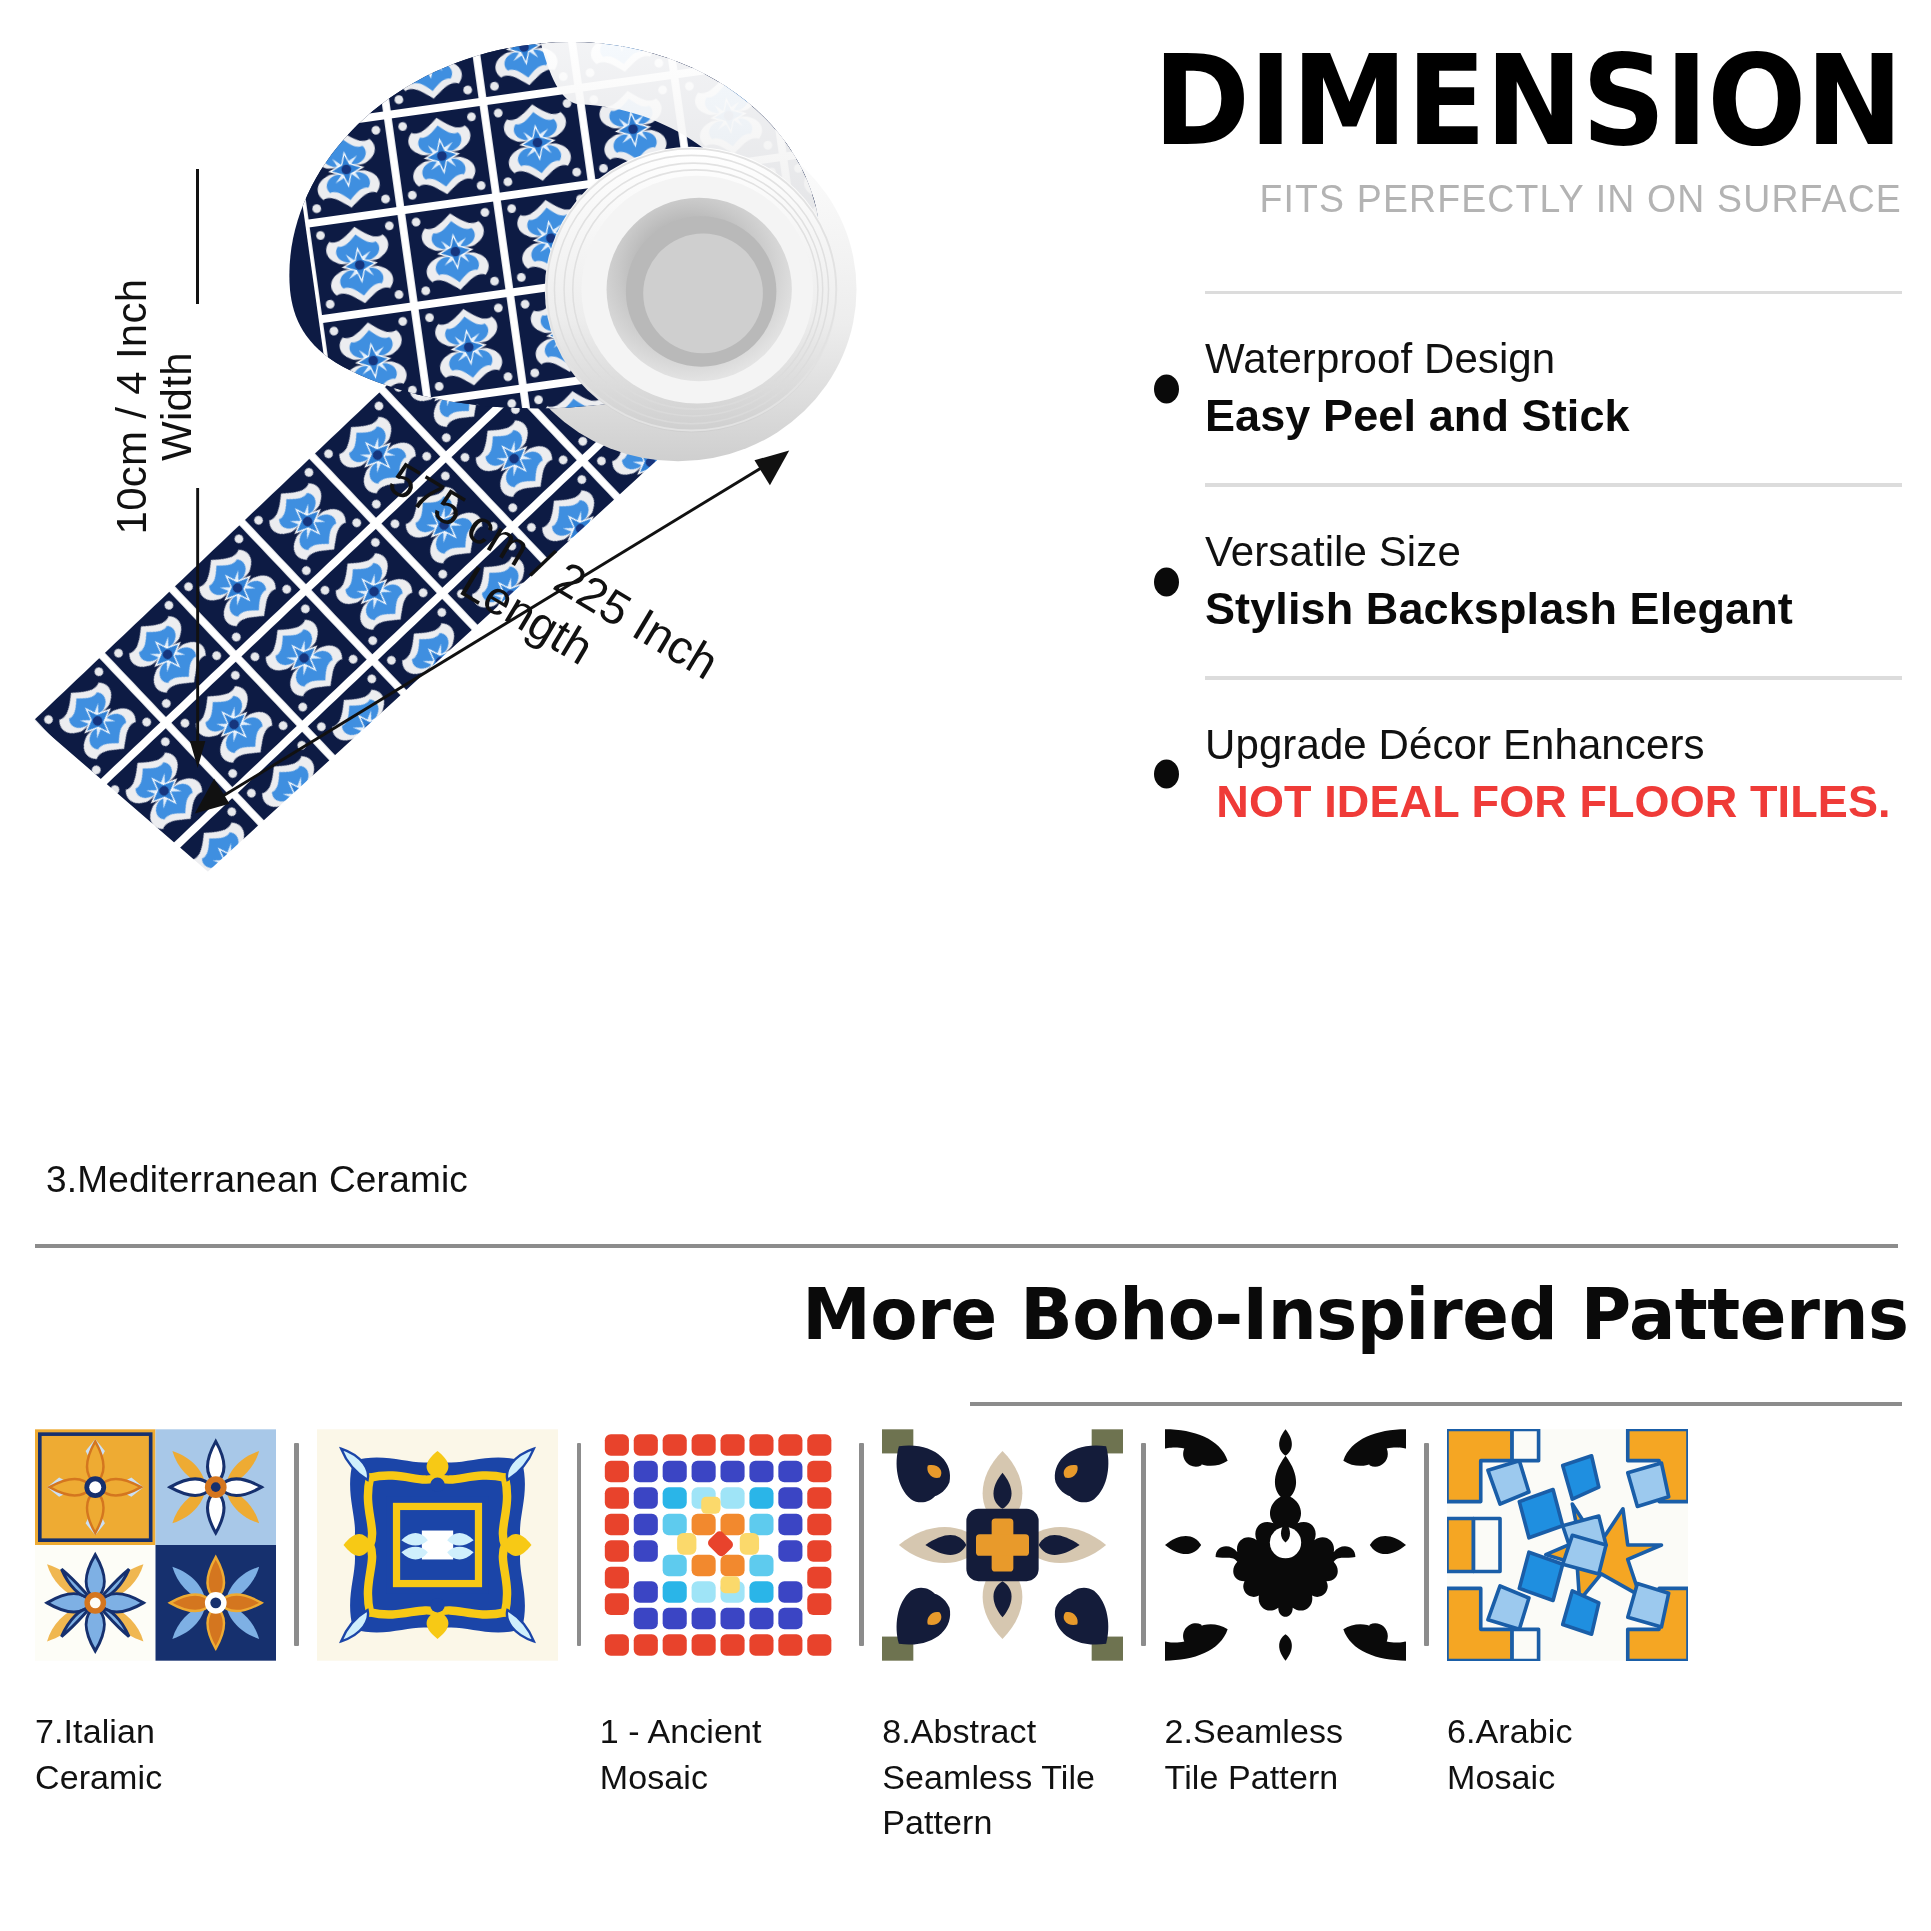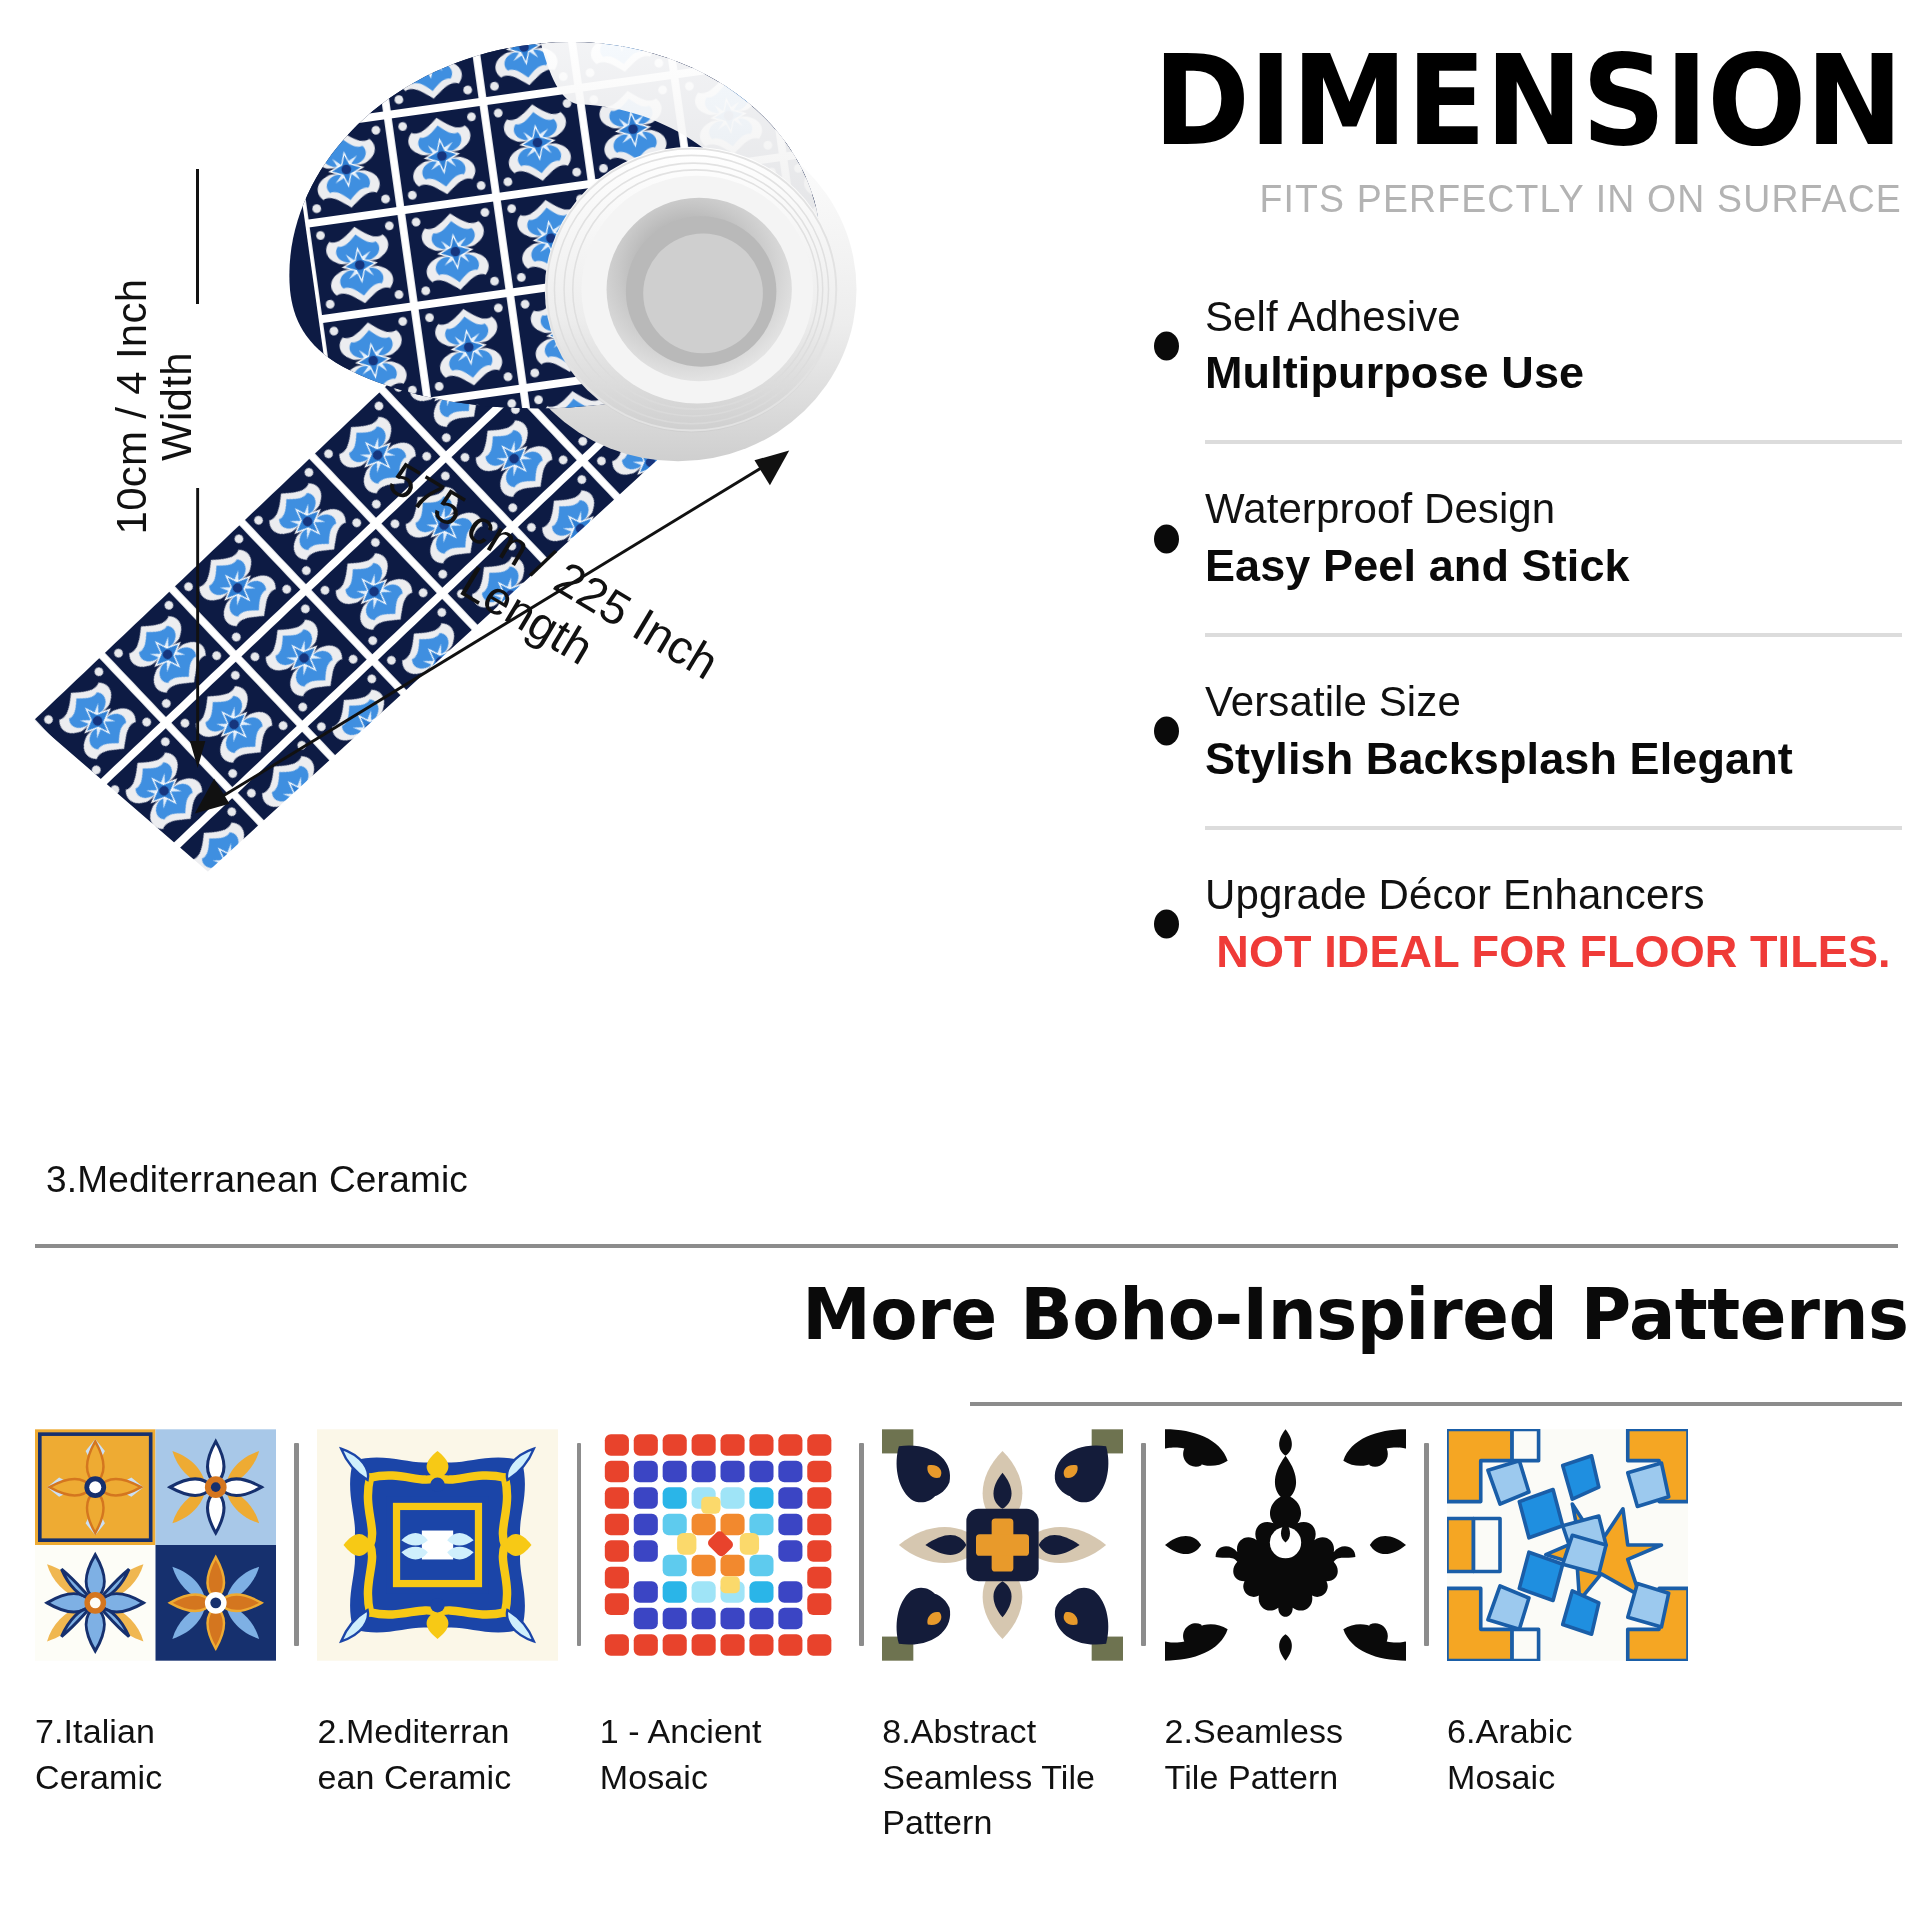--- a/index.html
+++ b/index.html
@@ -237,25 +237,20 @@
       <span>575 cm / 225 Inch</span>
       <span class="l2">Length</span>
     </div>
 
     <div id="right-col">
       <div id="dim-title">DIMENSION</div>
       <div id="dim-sub">FITS PERFECTLY IN ON SURFACE</div>
 
       <div id="features">
 
-        <div class="feat">
-          <span class="feat-dot"></span>
-          <div class="feat-t">Self Adhesive</div>
-          <div class="feat-s">Multipurpose Use</div>
-        </div>
         <div class="feat-div"></div>
 
         <div class="feat">
           <span class="feat-dot"></span>
           <div class="feat-t">Waterproof Design</div>
           <div class="feat-s">Easy Peel and Stick</div>
         </div>
         <div class="feat-div"></div>
 
         <div class="feat">
@@ -419,24 +414,20 @@
             <g fill="#cfeffc" stroke="#1b45a8" stroke-width="2">
               <path d="M-80 -80 C-62 -74 -56 -62 -58 -54 C-68 -60 -76 -70 -80 -80 Z"></path>
               <path d="M80 -80 C62 -74 56 -62 58 -54 C68 -60 76 -70 80 -80 Z"></path>
               <path d="M-80 80 C-62 74 -56 62 -58 54 C-68 60 -76 70 -80 80 Z"></path>
               <path d="M80 80 C62 74 56 62 58 54 C68 60 76 70 80 80 Z"></path>
             </g>
             <circle cx="0" cy="-50" r="6" fill="#1b45a8"></circle>
             <circle cx="0" cy="50" r="6" fill="#1b45a8"></circle>
           </g>
         </svg>
-      </div>
-      <div class="thumb-label">
-        <span>2.Mediterran</span><br>
-        <span>ean Ceramic</span>
       </div>
     </div>
 
     <div class="thumb-sep"></div>
 
     <div class="thumb-cell">
       <div class="thumb-img">
         <svg viewBox="0 0 200 192">
           <rect width="200" height="192" fill="#ffffff"></rect>
           <g id="mosaic-build">

